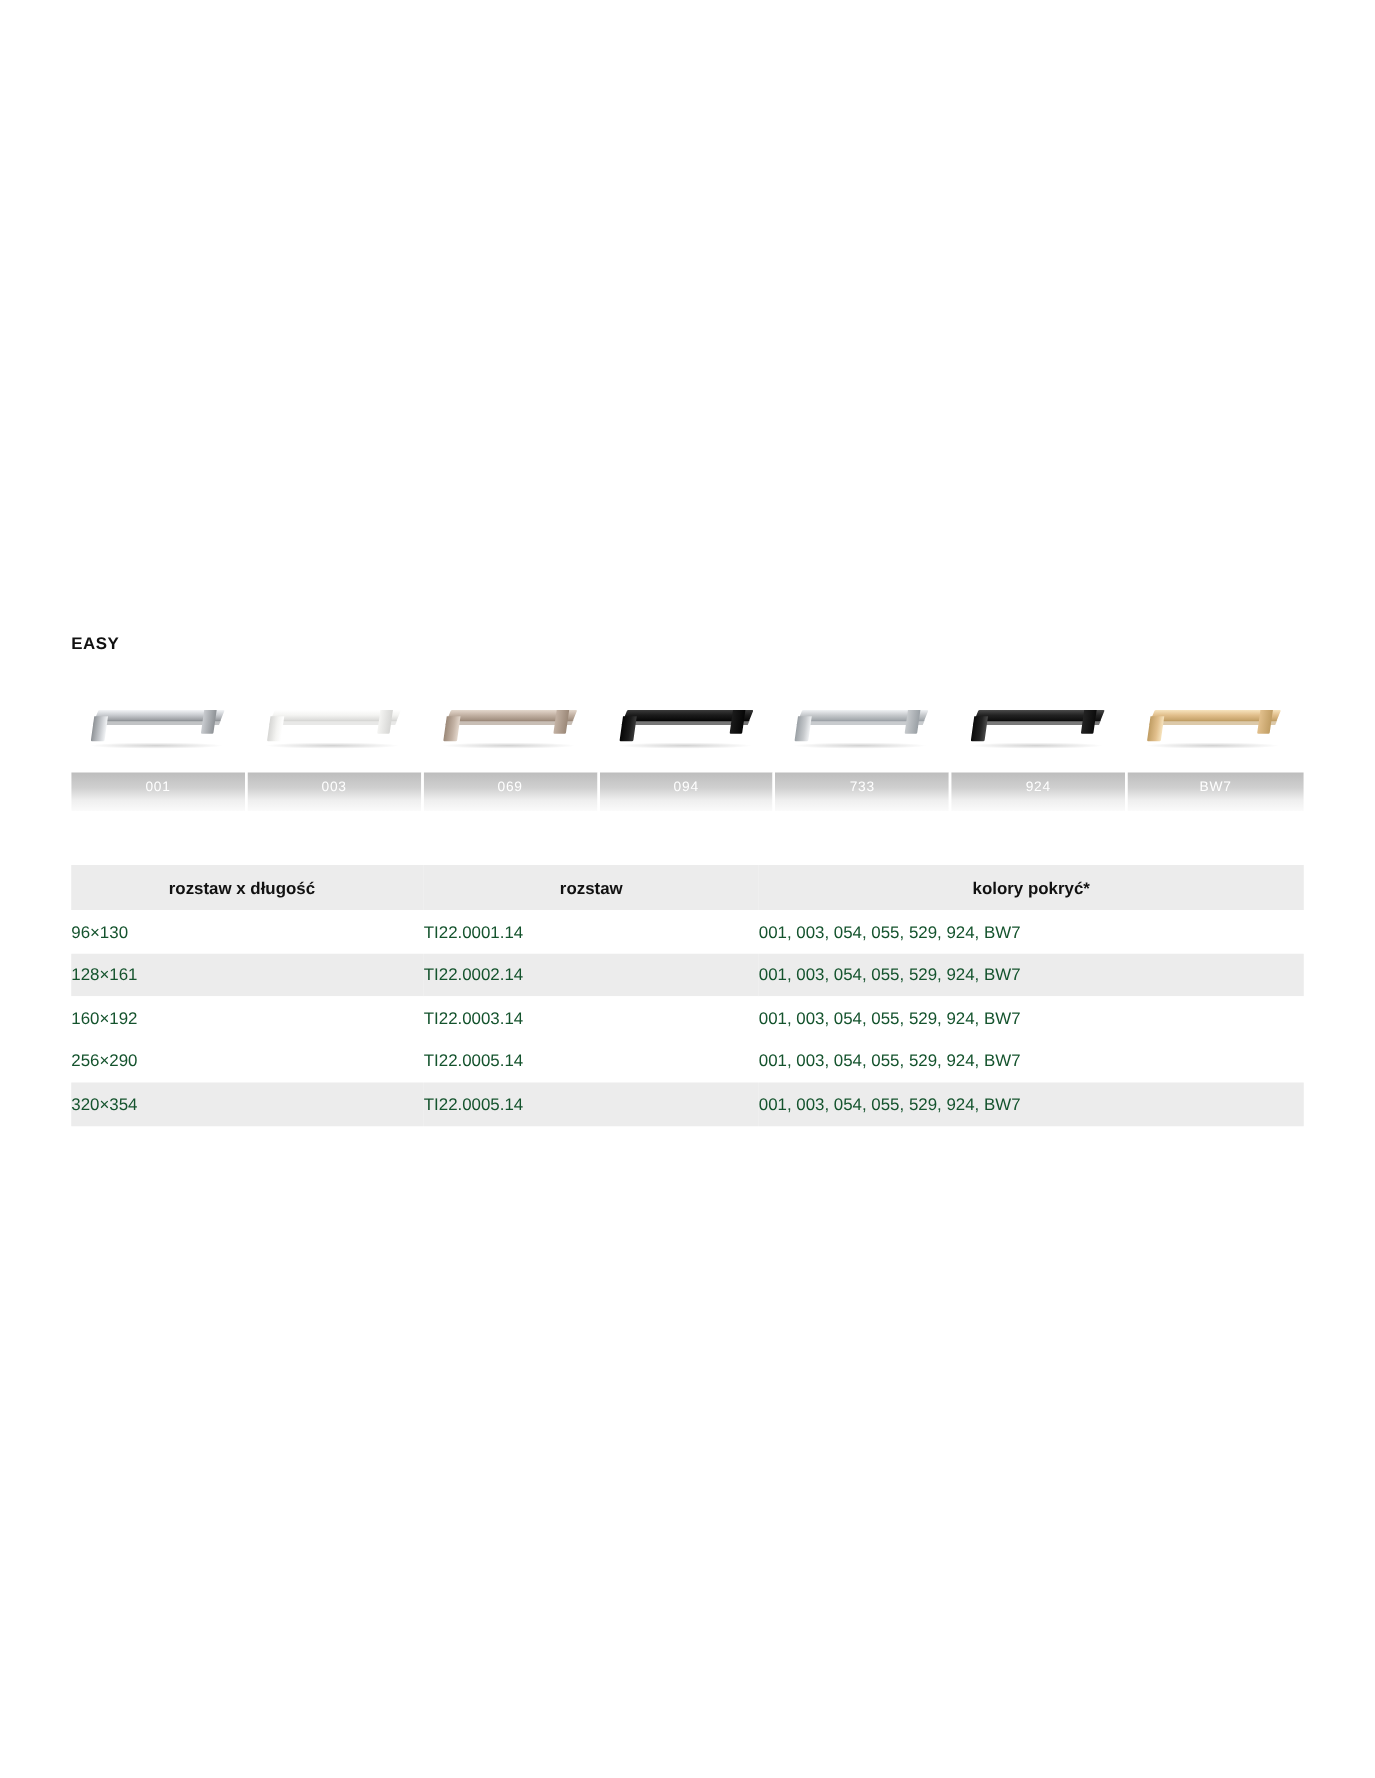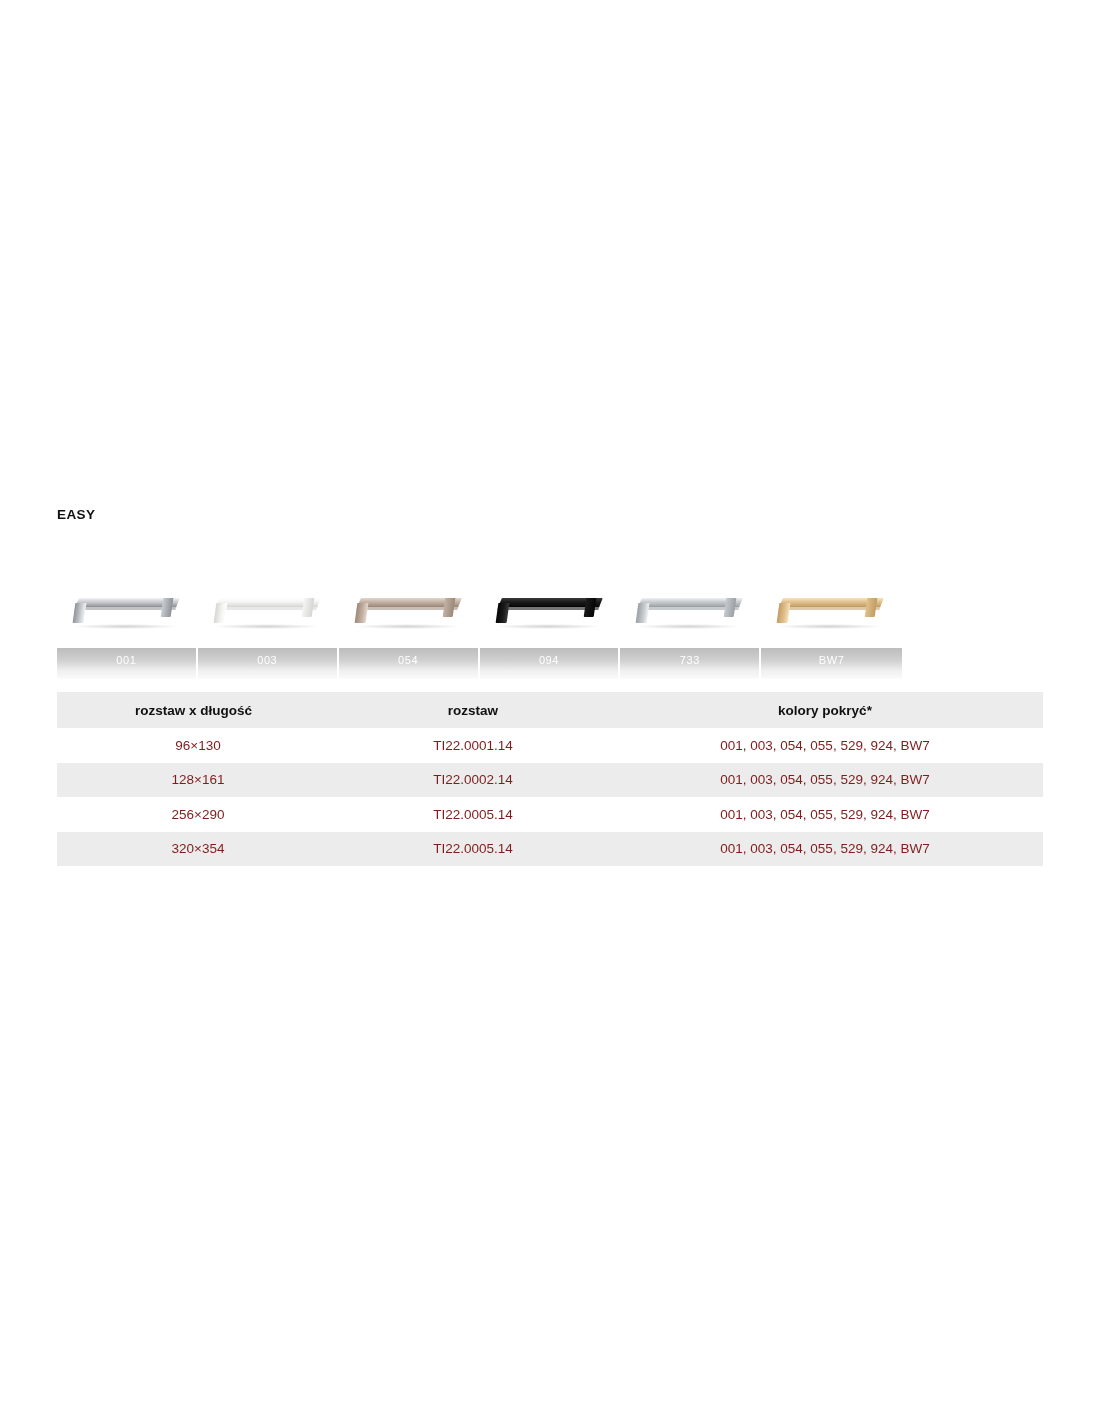--- a/index.html
+++ b/index.html
@@ -32,21 +32,21 @@
     font-size: 13.5px;
     font-weight: bold;
     letter-spacing: 0.4px;
     color: #111111;
   }
 
   
   .swatch-strip {
     position: absolute;
     left: 57px;
-    top: 566px;
+    top: 536px;
     width: 986px;
     height: 113px;
     display: flex;
     flex-direction: row;
   }
   .swatch {
     position: relative;
     width: 140.85px;
     height: 113px;
     overflow: hidden;
@@ -159,22 +159,21 @@
     text-align: center;
     padding: 0;
   }
   .table thead th.left-pad {
     text-align: left;
     padding-left: 78px;
     margin-top: 36px;
   }
   .table tbody td {
     height: 34.5px;
-    text-align: center;
-    color: #7f1d1d;
+    color: #14532d;
     padding: 0;
     font-size: 13.5px;
   }
   .table tbody tr.odd td { background: #ffffff; }
   .table tbody tr.even td { background: #ececec; }
 </style>
 </head>
 <body>
 
 <div class="page">
@@ -214,21 +213,21 @@
         <div class="img-area">
           <div class="handle">
             <div class="bar" style="background: linear-gradient(rgb(227, 215, 204) 0%, rgb(195, 178, 164) 45%, rgb(155, 136, 120) 100%);"></div>
             <div class="bar2" style="background: rgb(155, 136, 120);"></div>
             <div class="leg-l" style="background: linear-gradient(to right, rgb(155, 136, 120), rgb(195, 178, 164) 60%, rgb(227, 215, 204));"></div>
             <div class="leg-r" style="background: linear-gradient(to right, rgb(195, 178, 164), rgb(155, 136, 120));"></div>
             <div class="shadow"></div>
           </div>
         </div>
         <div class="band">
-          <span>054</span>
+          <span>069</span>
         </div>
       </div>
       <div class="swatch">
         <div class="img-area">
           <div class="handle">
             <div class="bar" style="background: linear-gradient(rgb(58, 58, 58) 0%, rgb(27, 27, 27) 45%, rgb(5, 5, 5) 100%);"></div>
             <div class="bar2" style="background: rgb(5, 5, 5);"></div>
             <div class="leg-l" style="background: linear-gradient(to right, rgb(5, 5, 5), rgb(27, 27, 27) 60%, rgb(58, 58, 58));"></div>
             <div class="leg-r" style="background: linear-gradient(to right, rgb(27, 27, 27), rgb(5, 5, 5));"></div>
             <div class="shadow"></div>
@@ -243,20 +242,34 @@
           <div class="handle">
             <div class="bar" style="background: linear-gradient(rgb(239, 241, 243) 0%, rgb(199, 202, 205) 45%, rgb(154, 160, 165) 100%);"></div>
             <div class="bar2" style="background: rgb(154, 160, 165);"></div>
             <div class="leg-l" style="background: linear-gradient(to right, rgb(154, 160, 165), rgb(199, 202, 205) 60%, rgb(239, 241, 243));"></div>
             <div class="leg-r" style="background: linear-gradient(to right, rgb(199, 202, 205), rgb(154, 160, 165));"></div>
             <div class="shadow"></div>
           </div>
         </div>
         <div class="band">
           <span>733</span>
+        </div>
+      </div>
+      <div class="swatch">
+        <div class="img-area">
+          <div class="handle">
+            <div class="bar" style="background: linear-gradient(rgb(74, 74, 74) 0%, rgb(35, 35, 35) 45%, rgb(11, 11, 11) 100%);"></div>
+            <div class="bar2" style="background: rgb(11, 11, 11);"></div>
+            <div class="leg-l" style="background: linear-gradient(to right, rgb(11, 11, 11), rgb(35, 35, 35) 60%, rgb(74, 74, 74));"></div>
+            <div class="leg-r" style="background: linear-gradient(to right, rgb(35, 35, 35), rgb(11, 11, 11));"></div>
+            <div class="shadow"></div>
+          </div>
+        </div>
+        <div class="band">
+          <span>924</span>
         </div>
       </div>
       <div class="swatch">
         <div class="img-area">
           <div class="handle">
             <div class="bar" style="background: linear-gradient(rgb(246, 227, 189) 0%, rgb(226, 192, 141) 45%, rgb(192, 157, 99) 100%);"></div>
             <div class="bar2" style="background: rgb(192, 157, 99);"></div>
             <div class="leg-l" style="background: linear-gradient(to right, rgb(192, 157, 99), rgb(226, 192, 141) 60%, rgb(246, 227, 189));"></div>
             <div class="leg-r" style="background: linear-gradient(to right, rgb(226, 192, 141), rgb(192, 157, 99));"></div>
             <div class="shadow"></div>
@@ -286,20 +299,25 @@
           <td>96×130</td>
           <td>TI22.0001.14</td>
           <td>001, 003, 054, 055, 529, 924, BW7</td>
         </tr>
         <tr class="even">
           <td>128×161</td>
           <td>TI22.0002.14</td>
           <td>001, 003, 054, 055, 529, 924, BW7</td>
         </tr>
         <tr class="odd">
+          <td>160×192</td>
+          <td>TI22.0003.14</td>
+          <td>001, 003, 054, 055, 529, 924, BW7</td>
+        </tr>
+        <tr class="odd">
           <td>256×290</td>
           <td>TI22.0005.14</td>
           <td>001, 003, 054, 055, 529, 924, BW7</td>
         </tr>
         <tr class="even">
           <td>320×354</td>
           <td>TI22.0005.14</td>
           <td>001, 003, 054, 055, 529, 924, BW7</td>
         </tr>
       </tbody>

